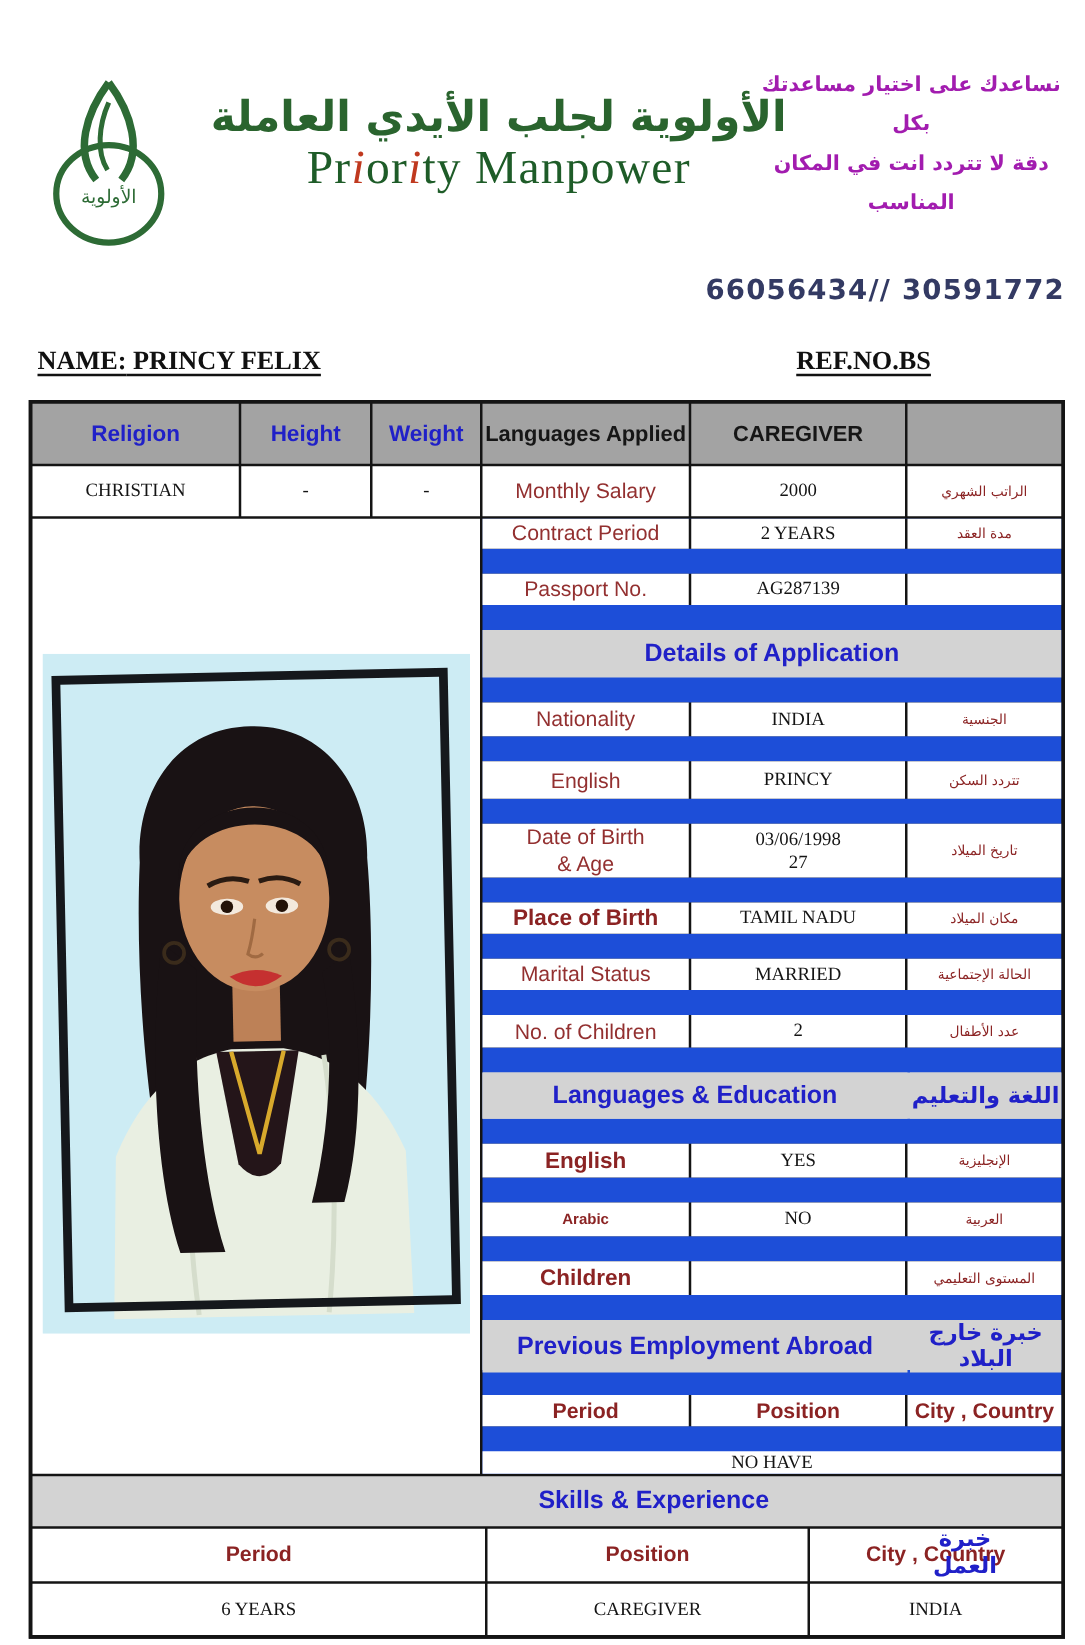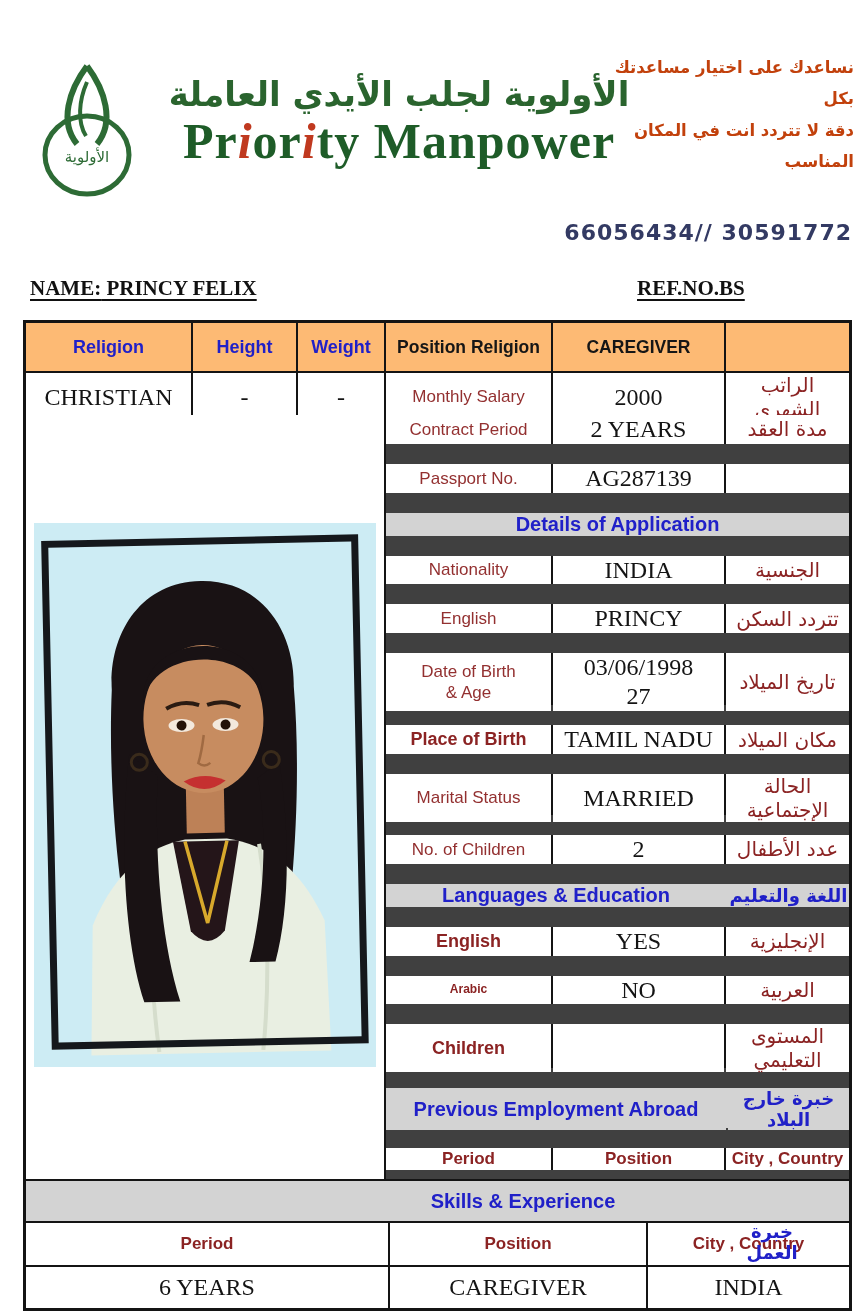--- a/index.html
+++ b/index.html
@@ -4,53 +4,53 @@
 <style>
   html,body{margin:0;padding:0;background:#ffffff;}
   .page{position:relative;width:868px;height:1316px;background:#ffffff;overflow:hidden;
         font-family:"Liberation Sans",sans-serif;color:#111;}
 
   
   .logo{position:absolute;left:33px;top:60px;width:108px;height:138px;}
   .title-block{position:absolute;left:160px;top:74px;width:478px;text-align:center;}
   .arabic-title{font-family:"DejaVu Sans",sans-serif;font-weight:bold;font-size:34px;
                 color:#2a642e;line-height:1.2;direction:rtl;}
-  .brand{font-family:"Liberation Serif",serif;font-weight:bold;font-size:50px;color:#1e5c28;
+  .brand{font-family:"Liberation Serif",serif;font-weight:normal;font-size:38px;color:#1e5c28;
          line-height:1.05;letter-spacing:1px;}
   .brand .red-i{color:#c0391f;font-style:italic;}
-  .tagline{position:absolute;right:14px;top:52px;width:250px;text-align:right;
+  .tagline{position:absolute;right:14px;top:52px;width:250px;text-align:center;
            font-family:"DejaVu Sans",sans-serif;font-weight:bold;font-size:16.5px;
-           color:#c2410c;line-height:1.9;direction:rtl;}
+           color:#a21caf;line-height:1.9;direction:rtl;}
   .phone{position:absolute;right:16px;top:220px;font-family:"DejaVu Sans",sans-serif;
          font-weight:bold;font-size:22px;color:#333a63;letter-spacing:1px;}
 
   
   .name-line{position:absolute;left:30px;top:276px;font-family:"Liberation Serif",serif;
              font-weight:bold;font-size:21px;text-decoration:underline;text-underline-offset:4px;
              text-decoration-thickness:2px;}
   .ref-line{position:absolute;left:637px;top:276px;font-family:"Liberation Serif",serif;
             font-weight:bold;font-size:21px;text-decoration:underline;text-underline-offset:4px;
             text-decoration-thickness:2px;}
 
   
   .cvtable{position:absolute;left:23px;top:320px;width:823px;border:3px solid #141414;
            background:#141414;display:flex;flex-direction:column;gap:2px;}
   .trow6{display:grid;grid-template-columns:165px 103px 86px 165px 171px 1fr;gap:2px;background:#141414;}
   .trow3{display:grid;grid-template-columns:362px 256px 1fr;gap:2px;background:#141414;}
   .drow{display:grid;grid-template-columns:165px 171px 1fr;gap:2px;background:#141414;}
   .midflex{display:flex;gap:2px;background:#141414;}
-  .rightcol{flex:1;display:flex;flex-direction:column;gap:20px;background:#404040;}
+  .rightcol{flex:1;display:flex;flex-direction:column;gap:20px;background:#1d4ed8;}
   .cell{background:#ffffff;display:flex;align-items:center;justify-content:center;text-align:center;}
-  .gray{background:#fdba74;}
+  .gray{background:#a3a3a3;}
   .hdr-blue{color:#2020c8;font-weight:bold;font-size:18px;}
   .hdr-black{color:#161616;font-weight:bold;font-size:17.5px;}
   .lbl{color:#933030;font-size:17px;line-height:1.25;}
   .lbl.b{font-weight:bold;color:#8b2323;}
-  .val{font-family:"Liberation Serif",serif;font-size:24px;color:#141414;line-height:1.2;}
-  .arb{font-family:"DejaVu Sans",sans-serif;font-size:20px;color:#8b2323;direction:rtl;}
+  .val{font-family:"Liberation Serif",serif;font-size:15px;color:#141414;line-height:1.2;}
+  .arb{font-family:"DejaVu Sans",sans-serif;font-size:11px;color:#8b2323;direction:rtl;}
   .secbar{background:#d3d3d3;position:relative;}
   .sec-en{color:#2020c8;font-weight:bold;font-size:20px;}
   .sec-ar{font-family:"DejaVu Sans",sans-serif;color:#2020c8;font-weight:bold;font-size:18px;direction:rtl;}
   .sec-split{display:grid;grid-template-columns:340px 1fr;gap:2px;background:#d3d3d3;}
   .sec-split .cell{background:#d3d3d3;}
   .photocell{width:358px;background:#ffffff;display:flex;justify-content:center;}
   .photo{margin-top:108px;width:342px;height:544px;}
   .abs-en{position:absolute;left:497px;top:50%;transform:translate(-50%,-50%);}
   .abs-ar{position:absolute;left:746px;top:50%;transform:translate(-50%,-50%);margin-top:41px;}
 </style>
@@ -83,21 +83,21 @@
 
   <div class="name-line"><span>NAME:</span><span> PRINCY FELIX</span></div>
   <div class="ref-line">REF.NO.BS</div>
 
   <div class="cvtable">
 
     <div class="trow6" style="height:48px">
       <div class="cell gray hdr-blue">Religion</div>
       <div class="cell gray hdr-blue">Height</div>
       <div class="cell gray hdr-blue">Weight</div>
-      <div class="cell gray hdr-black">Position Religion</div>
+      <div class="cell gray hdr-black">Languages Applied</div>
       <div class="cell gray hdr-black">CAREGIVER</div>
       <div class="cell gray"></div>
     </div>
 
     <div class="trow6" style="height:40px">
       <div class="cell val">CHRISTIAN</div>
       <div class="cell val">-</div>
       <div class="cell val">-</div>
       <div class="cell lbl">Monthly Salary</div>
       <div class="cell val">2000</div>

